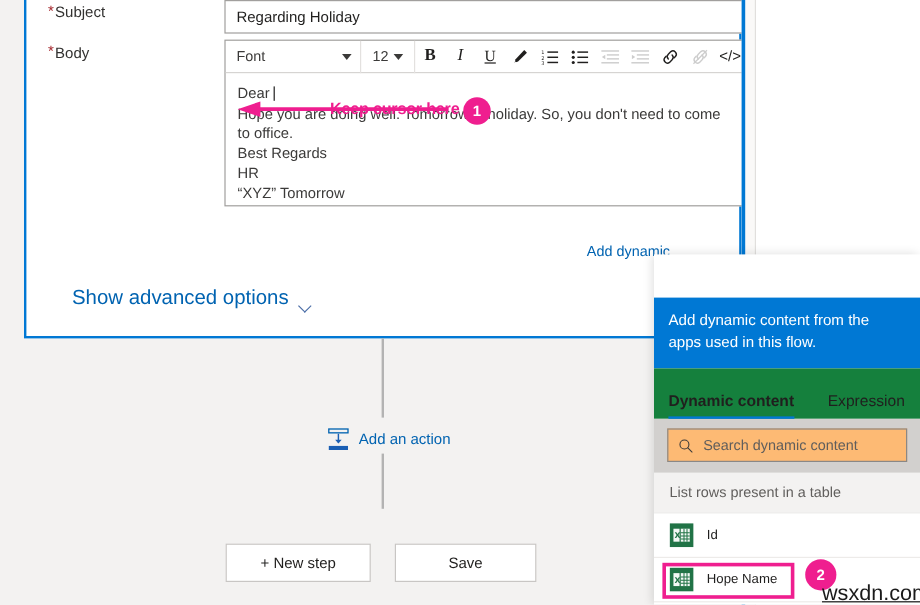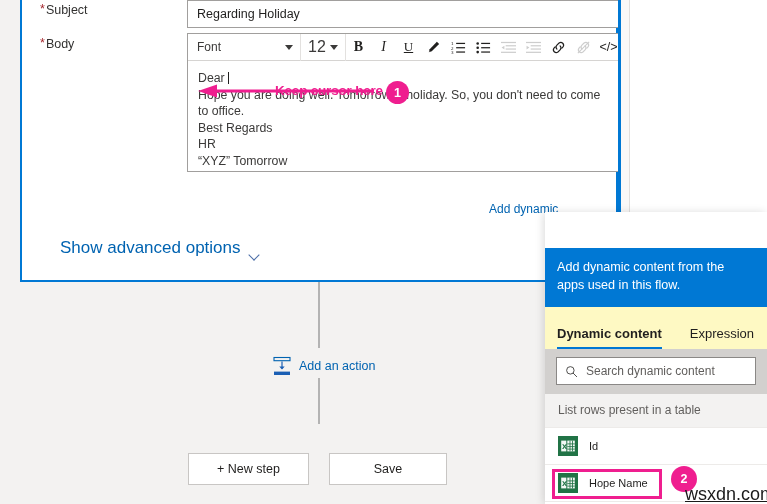--- a/index.html
+++ b/index.html
@@ -113,21 +113,21 @@
     cursor: pointer;
   }
   .size-select {
     width: 44px;
     height: 27px;
     display: flex;
     align-items: center;
     justify-content: center;
     gap: 4px;
     box-sizing: border-box;
-    font-size: 16px;
+    font-size: 12px;
     color: #3b3a39;
     cursor: pointer;
   }
   .caret {
     width: 0; height: 0;
     border-left: 4.5px solid transparent;
     border-right: 4.5px solid transparent;
     border-top: 5px solid #3b3a39;
   }
   .tb-btn {
@@ -289,21 +289,21 @@
     padding: 10px 12px 12px 12px;
     height: 59px;
     box-sizing: border-box;
     margin-top: 36px;
   }
   .dyn-tabs {
     display: flex;
     align-items: flex-end;
     height: 42px;
     padding: 0 12px;
-    background: #fef9c3;
+    background: #15803d;
     gap: 28px;
   }
   .dyn-tab {
     font-size: 13px;
     color: #201f1e;
     padding-bottom: 8px;
     cursor: pointer;
     position: relative;
     white-space: nowrap;
   }
@@ -316,21 +316,21 @@
     left: 0; right: 0; bottom: 0;
     height: 2.5px;
     background: #0078d4;
   }
   .dyn-search-wrap {
     background: #d2d0ce;
     padding: 8px 11px 9px 11px;
   }
   .dyn-search {
     height: 28px;
-    background: #ffffff;
+    background: #fdba74;
     border: 1px solid #8a8886;
     box-sizing: border-box;
     display: flex;
     align-items: center;
     gap: 8px;
     padding: 0 8px;
   }
   .search-ph {
     font-size: 12px;
     color: #605e5c;

